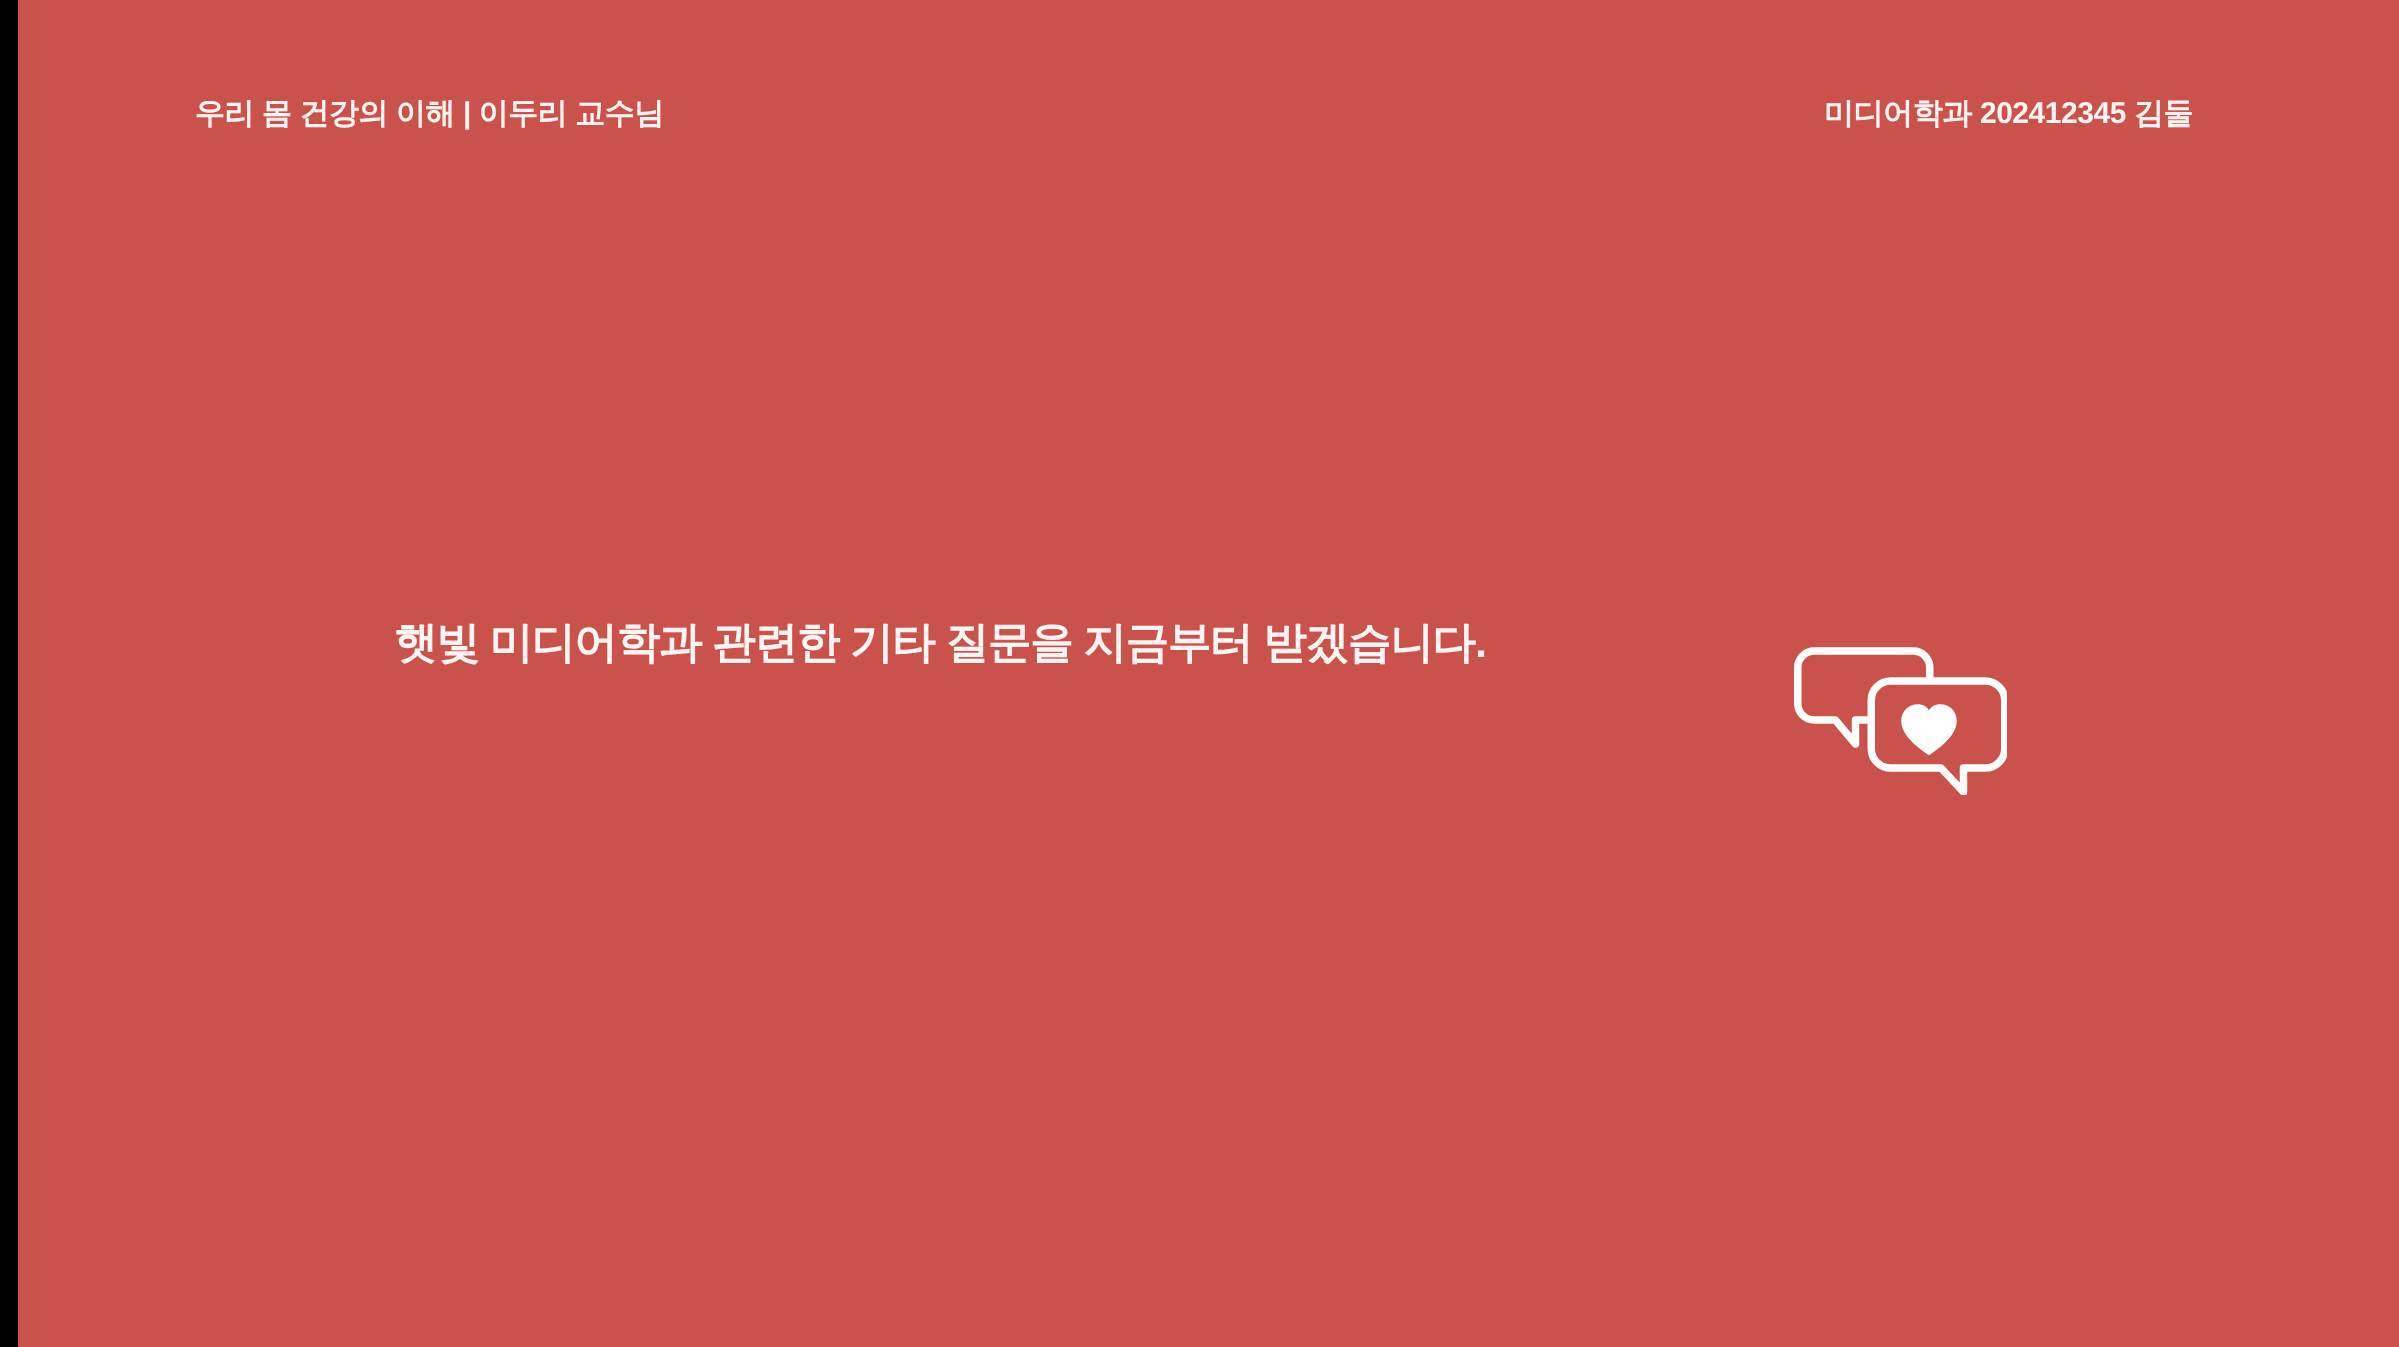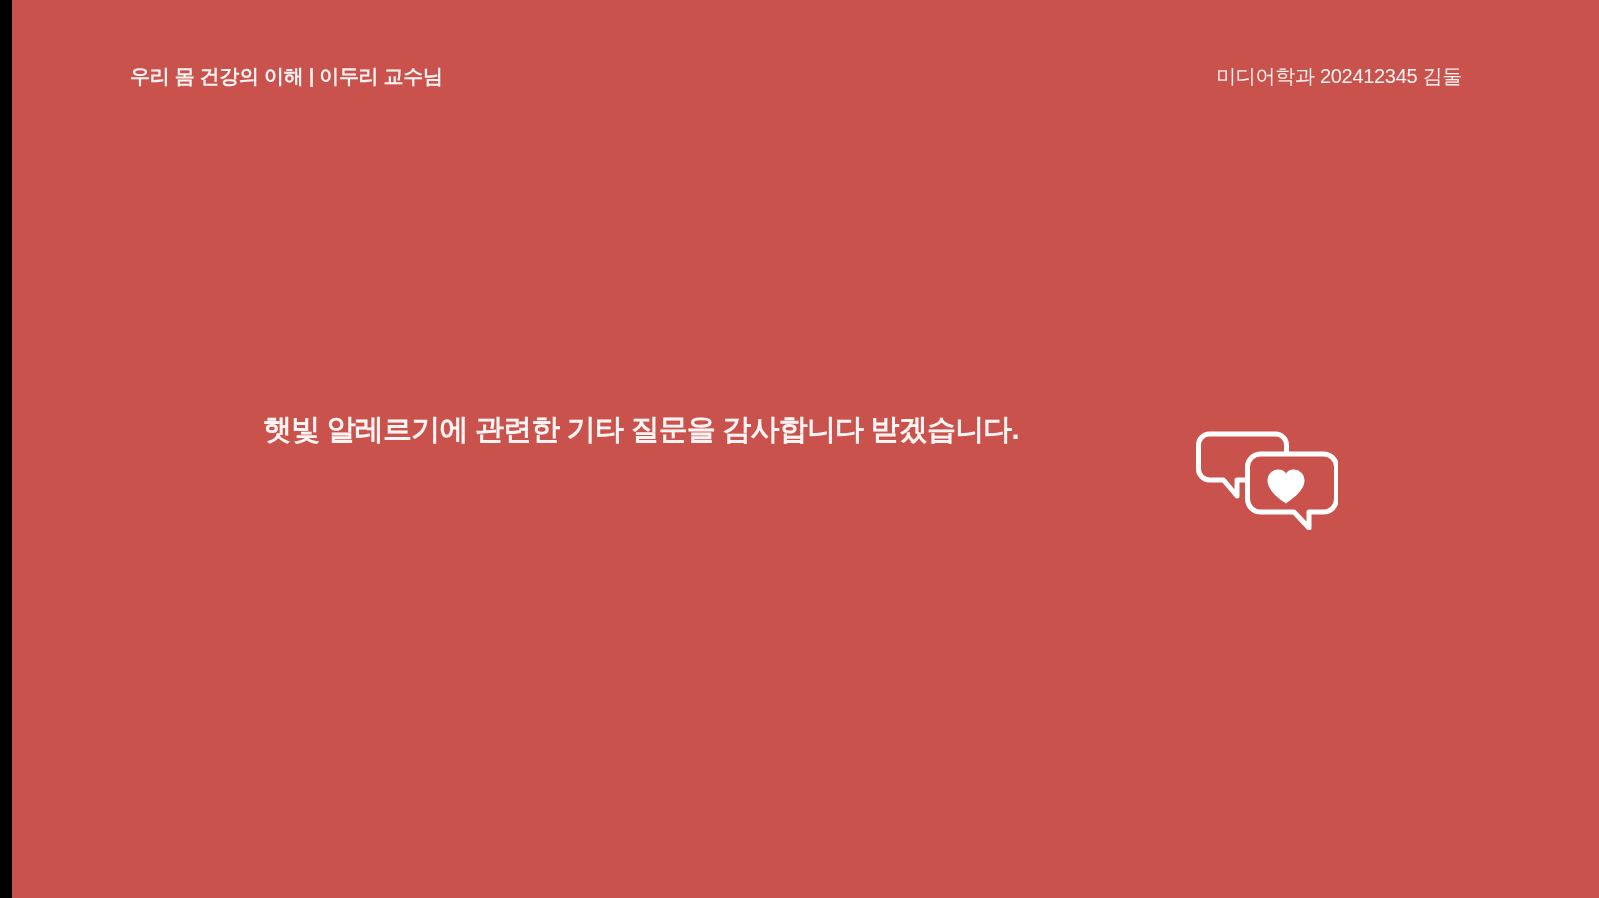--- a/index.html
+++ b/index.html
@@ -42,21 +42,21 @@
     color: #fdf3f2;
     white-space: nowrap;
     line-height: 1.2;
   }
 
   .header-right {
     position: absolute;
     right: 149px;
     top: 64px;
     font-size: 20px;
-    font-weight: 400;
+    font-weight: 700;
     letter-spacing: -0.3px;
     color: #fdf3f2;
     white-space: nowrap;
     line-height: 1.2;
   }
 
   
   .main-block {
     position: absolute;
     left: 251px;
@@ -102,21 +102,21 @@
 <body>
 
 <div class="slide">
 
   <div class="slide-header">
     <div class="header-left">우리 몸 건강의 이해 | 이두리 교수님</div>
     <div class="header-right">미디어학과 202412345 김둘</div>
   </div>
 
   <div class="main-block">
-    <p class="main-subtitle">햇빛 알레르기에 관련한 기타 질문을 감사합니다 받겠습니다.</p>
+    <p class="main-subtitle">햇빛 미디어학과 관련한 기타 질문을 지금부터 받겠습니다.</p>
   </div>
 
   <div class="bubble-icon">
     <svg viewBox="0 0 148 106" xmlns="http://www.w3.org/2000/svg" aria-hidden="true">
 
       <g fill="none" stroke="#ffffff" stroke-width="5" stroke-linejoin="round" stroke-linecap="round">
         <path d="M 19.5 10
                  L 85.5 10
                  A 11 11 0 0 1 96.5 21
                  L 96.5 45

